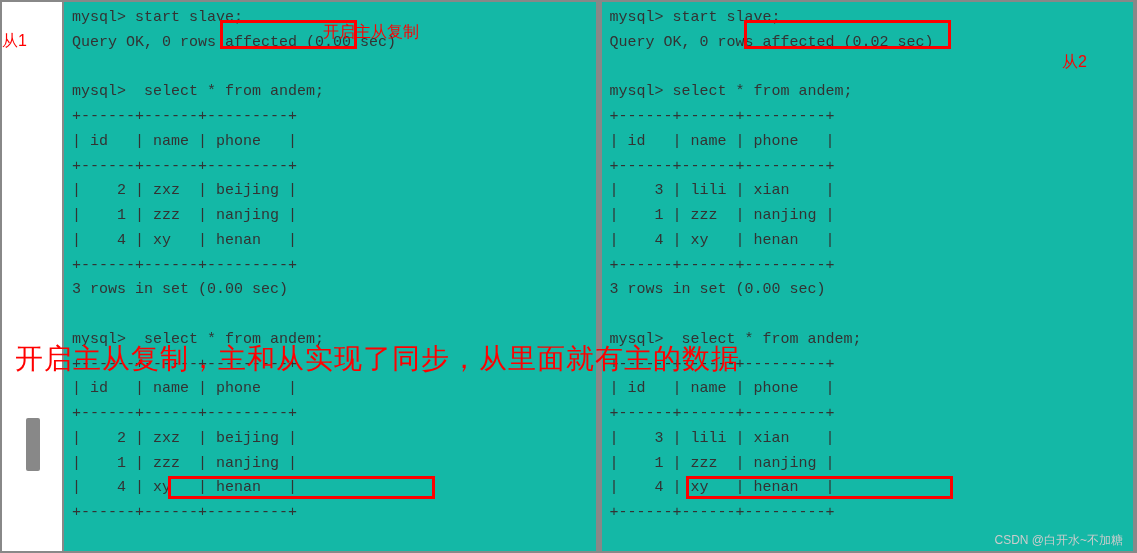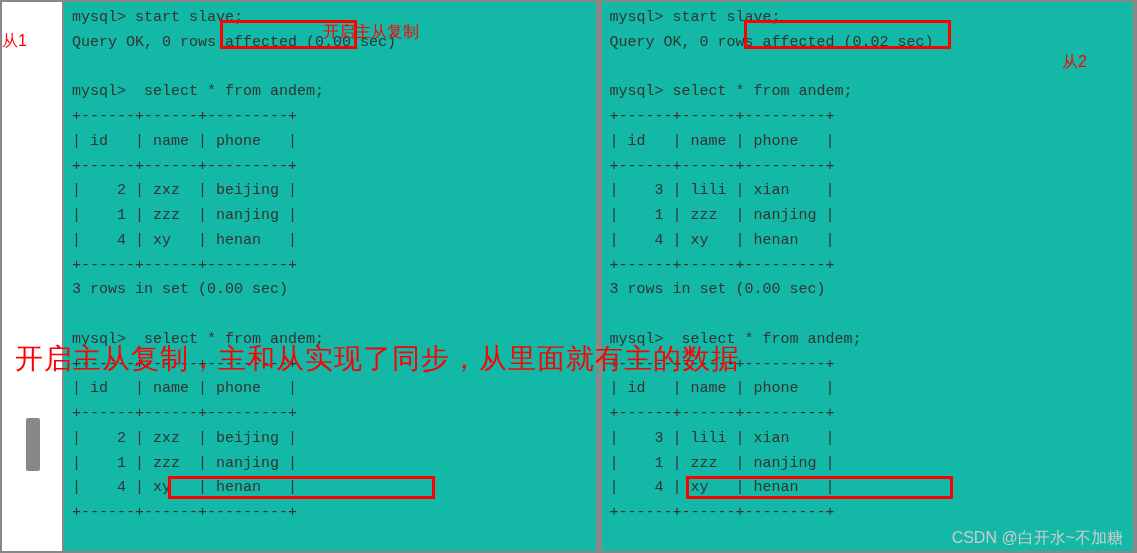--- a/index.html
+++ b/index.html
@@ -69,21 +69,21 @@
       width: 14px;
       height: 53px;
       background: #888;
       border-radius: 2px;
     }
     .watermark {
       position: absolute;
       bottom: 4px;
       right: 14px;
       color: #ccc;
-      font-size: 16px;
+      font-size: 12px;
       font-family: "Microsoft YaHei", sans-serif;
       z-index: 20;
     }
   </style>
 </head>
 <body>
 
 <div class="label-red label-cong1">从1</div>
 <div class="label-red label-cong2">从2</div>
 <div class="label-red label-header">开启主从复制</div>

